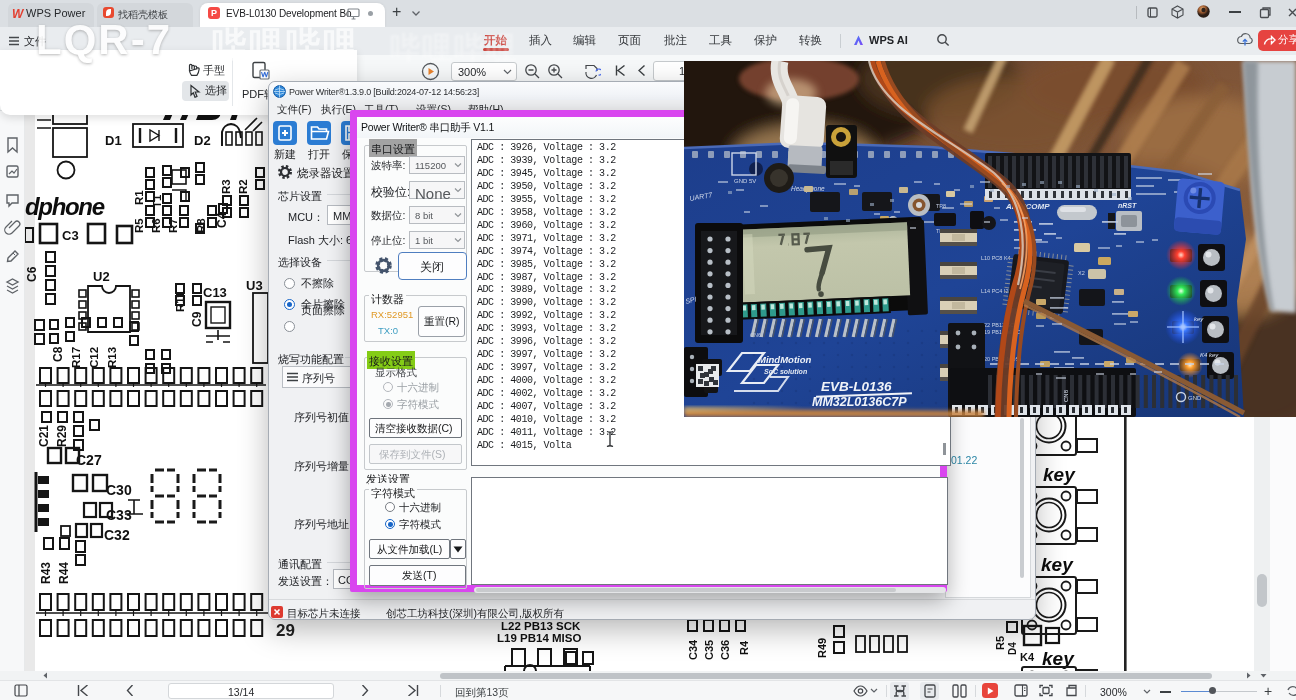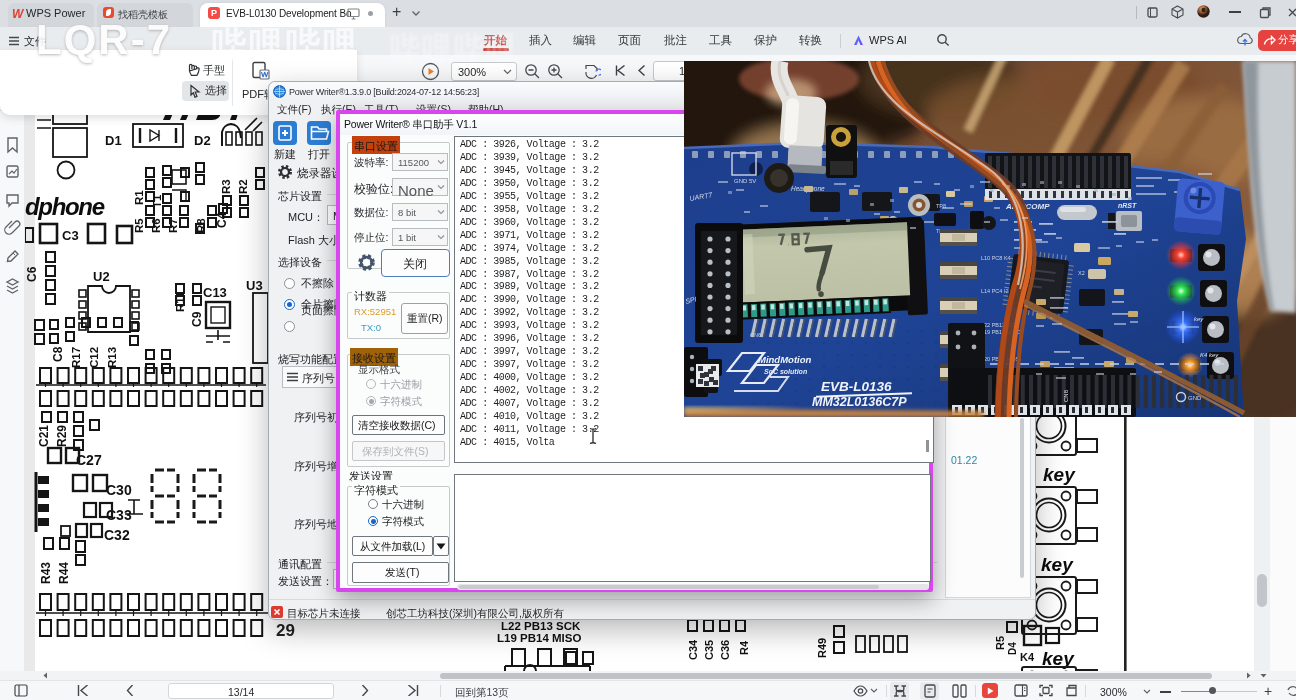--- a/index.html
+++ b/index.html
@@ -426,21 +426,21 @@
   <div class="ab" style="left:840px;top:7px;width:1px;height:14px;background:#c9ced2"></div>
   <svg class="ab" style="left:852px;top:7px" width="13" height="13" viewBox="0 0 13 13">
       <defs>
         <linearGradient id="ai" x1="0" y1="0" x2="1" y2="1">
           <stop offset="0" stop-color="#4a7bf6"></stop>
           <stop offset="1" stop-color="#7a4af6"></stop>
         </linearGradient>
       </defs>
       <path d="M2 11 L6.5 1.5 L11 11 H8.4 L6.5 6.5 L4.6 11 z" fill="url(#ai)"></path>
     </svg>
-  <div class="tx" style="left:869px;top:6.5px;font-size:11px;font-weight:normal;color:#212327">WPS AI</div>
+  <div class="tx" style="left:869px;top:6.5px;font-size:11px;font-weight:bold;color:#212327">WPS AI</div>
   <svg class="ab" style="left:936px;top:6px" width="14" height="14" viewBox="0 0 14 14" fill="none" stroke="#45484c" stroke-width="1.4">
       <circle cx="6" cy="6" r="4.2"></circle>
       <path d="M9.2 9.2 L12.6 12.6"></path>
     </svg>
   <svg class="ab" style="left:1237px;top:6px" width="16" height="15" viewBox="0 0 16 15" fill="none" stroke="#5a5e63" stroke-width="1.2">
       <path d="M4 10.5 a3.5 3.5 0 0 1 .4-7 a4.6 4.6 0 0 1 8.8 1.2 a3 3 0 0 1-.6 5.8 h-8.6"></path>
       <path d="M8 12.5 V6.5 M5.8 8.6 L8 6.4 l2.2 2.2" stroke="#3a72d8" stroke-width="1.3"></path>
     </svg>
   <div class="ab" style="left:1258px;top:3px;width:40px;height:21px;background:#e64340;border-radius:5px 0 0 5px"></div>
   <svg class="ab" style="left:1263px;top:8px" width="13" height="11" viewBox="0 0 13 11" fill="none" stroke="#fff" stroke-width="1.4">
@@ -657,26 +657,26 @@
   <div class="ab" style="left:751px;top:336px;width:4px;height:160px;background:#c9ccd0;border-radius:2px"></div>
   <div class="ab" style="left:0;top:517px;width:766px;height:1px;background:#d8dadd"></div>
   <div class="ab" style="left:2px;top:524px;width:12px;height:12px;background:#dd3a30;border-radius:2px"></div>
   <svg class="ab" style="left:2px;top:524px" width="12" height="12" viewBox="0 0 12 12" stroke="#fff" stroke-width="1.6">
       <path d="M3.5 3.5 l5 5 M8.5 3.5 l-5 5"></path>
     </svg>
   <div class="tx" style="left:18px;top:525px;font-size:10.5px;color:#232528">目标芯片未连接</div>
   <div class="tx" style="left:117px;top:525px;font-size:10.5px;color:#232528">创芯工坊科技(深圳)有限公司,版权所有</div>
 </div>
 
-<div class="ab" style="left:336px;top:110px;width:597px;height:482px;background:#fbfcfc;border:4px solid #d946ef;border-radius:2px;box-shadow:0 8px 22px rgba(0,0,0,.33);z-index:20">
+<div class="ab" style="left:350px;top:110px;width:597px;height:482px;background:#fbfcfc;border:7px solid #d946ef;border-radius:2px;box-shadow:0 8px 22px rgba(0,0,0,.33);z-index:20">
   <div class="ab" style="left:0;top:0;width:595px;height:21px;background:linear-gradient(#fdfefe,#f2f5f8)"></div>
     <div class="tx" style="left:4px;top:4px;font-size:10.5px;color:#101214;letter-spacing:-.2px">Power Writer® 串口助手 V1.1</div>
 
   <div class="ab" style="left:7px;top:28px;width:103px;height:127px;border:1px solid #c7cacd;border-radius:2px"></div>
-  <div class="ab" style="left:12px;top:22px;background:#c2410c;padding:0 2px"><span style="font-size:11px;color:#17181a">串口设置</span></div>
+  <div class="ab" style="left:12px;top:22px;background:#a3a3a3;padding:0 2px"><span style="font-size:11px;color:#17181a">串口设置</span></div>
   <div class="tx" style="left:14px;top:42px;font-size:10.5px;color:#222428">波特率:</div>
   <div class="ab" style="left:52px;top:39px;width:56px;height:18px;background:#f6f6f7;border:1px solid #b8bcc1"></div>
   <div class="tx" style="left:58px;top:43px;font-size:9.5px;color:#55585c">115200</div>
   <svg class="ab" style="left:97px;top:46px" width="8" height="5" viewBox="0 0 8 5" fill="none" stroke="#909498" stroke-width="1.2">
       <path d="M1 .5 L4 3.5 L7 .5"></path>
     </svg>
   <div class="tx" style="left:14px;top:67px;font-size:12px;color:#222428">校验位:</div>
   <div class="ab" style="left:52px;top:64px;width:56px;height:18px;background:#f6f6f7;border:1px solid #b8bcc1"></div>
   <div class="tx" style="left:58px;top:68px;font-size:15px;color:#55585c">None</div>
   <svg class="ab" style="left:97px;top:71px" width="8" height="5" viewBox="0 0 8 5" fill="none" stroke="#909498" stroke-width="1.2">
@@ -703,21 +703,21 @@
   <div class="tx" style="left:63px;top:142px;font-size:12px;color:#1a1c1f">关闭</div>
 
   <div class="ab" style="left:7px;top:178px;width:103px;height:47px;border:1px solid #c7cacd;border-radius:2px"></div>
   <div class="ab" style="left:12px;top:172px;background:#fbfcfc;padding:0 2px"><span style="font-size:11px;color:#17181a">计数器</span></div>
   <div class="tx" style="left:14px;top:192px;font-size:9.5px;color:#e09a28">RX:52951</div>
   <div class="tx" style="left:21px;top:208px;font-size:9.5px;color:#3f9ec2">TX:0</div>
   <div class="ab" style="left:61px;top:189px;width:47px;height:31px;background:#fdfdfe;border:1px solid #9aa0a8;border-radius:3px"></div>
   <div class="tx" style="left:67px;top:198px;font-size:10.5px;color:#1a1c1f">重置(R)</div>
 
   <div class="ab" style="left:7px;top:240px;width:103px;height:113px;border:1px solid #c7cacd;border-radius:2px"></div>
-  <div class="ab" style="left:10px;top:234px;background:#a16207;padding:0 2px"><span style="font-size:11px;color:#17181a">接收设置</span></div>
+  <div class="ab" style="left:10px;top:234px;background:#84cc16;padding:0 2px"><span style="font-size:11px;color:#17181a">接收设置</span></div>
   <div class="tx" style="left:18px;top:249px;font-size:10.5px;color:#3c3f43">显示格式</div>
   <div class="ab" style="left:26px;top:265px;width:10px;height:10px;border:1.3px solid #b3b7bc;border-radius:50%;background:#fcfcfc"></div>
   <div class="tx" style="left:40px;top:264px;font-size:10.5px;color:#9ba0a5">十六进制</div>
   <div class="ab" style="left:26px;top:282px;width:10px;height:10px;border:1.3px solid #b3b7bc;border-radius:50%;background:#fcfcfc"></div>
   <div class="ab" style="left:29px;top:285px;width:4.6px;height:4.6px;background:#a4a9af;border-radius:50%"></div>
   <div class="tx" style="left:40px;top:281px;font-size:10.5px;color:#9ba0a5">字符模式</div>
   <div class="ab" style="left:12px;top:301px;width:93px;height:20px;background:#fdfdfe;border:1px solid #6e747c;border-radius:2px"></div>
   <div class="tx" style="left:18px;top:305px;font-size:10.5px;color:#17181a">清空接收数据(C)</div>
   <div class="ab" style="left:12px;top:327px;width:93px;height:20px;background:#f7f7f8;border:1px solid #c3c7cb;border-radius:2px"></div>
   <div class="tx" style="left:22px;top:331px;font-size:10.5px;color:#aeb2b7">保存到文件(S)</div>

